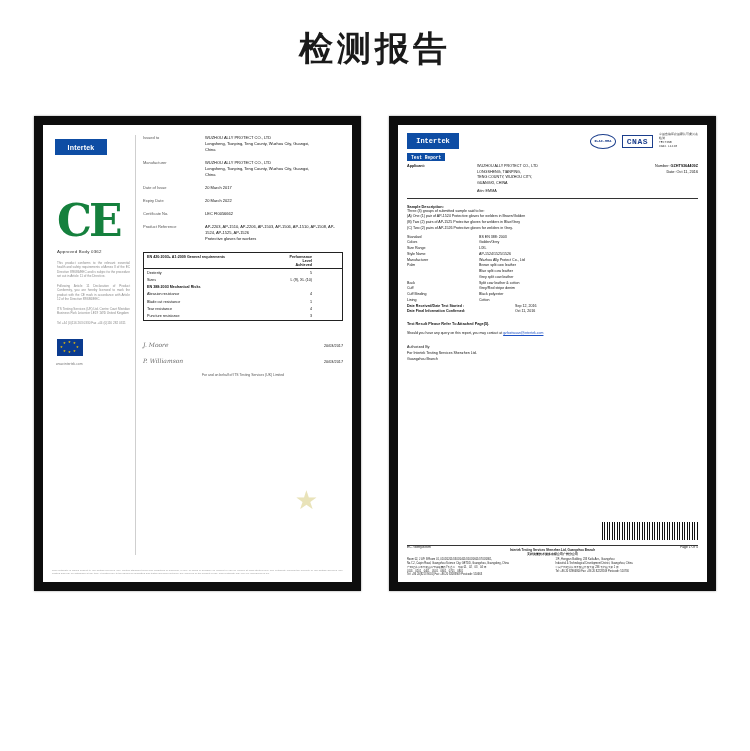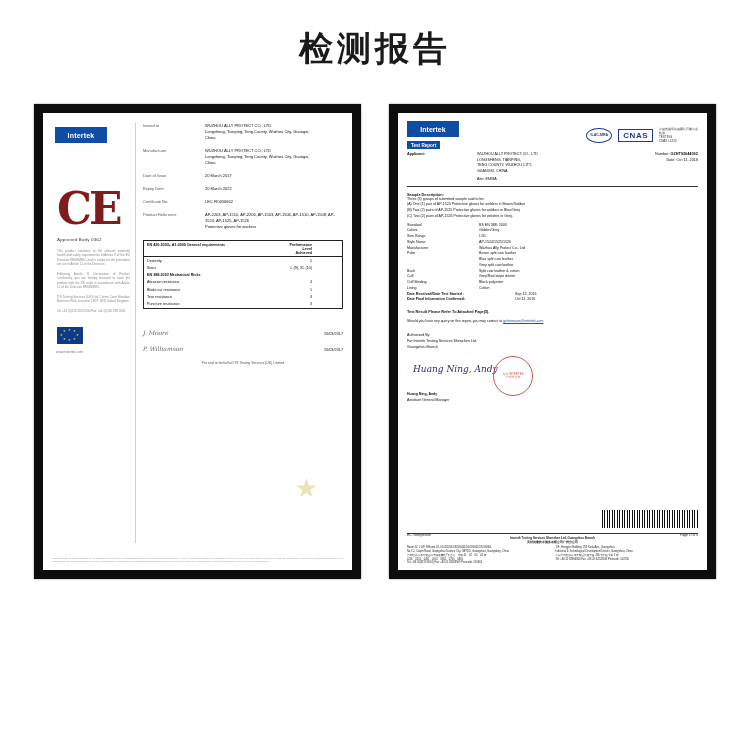--- a/index.html
+++ b/index.html
@@ -13,21 +13,21 @@
     overflow: hidden;
   }
   .page-title {
     text-align: center;
     font-family: "DejaVu Sans", sans-serif;
     font-size: 34px;
     font-weight: bold;
     color: #1a1a1a;
     letter-spacing: 4px;
     padding-top: 26px;
-    height: 104px;
+    height: 116px;
   }
   .certs {
     display: flex;
     justify-content: center;
     gap: 28px;
     padding: 0 34px;
   }
   .cert-frame {
     background: #0d0d0d;
     padding: 9px;
@@ -51,21 +51,21 @@
   }
   .l-badge {
     width:52px; height:16px; background:#0e4da4; color:#fff;
     font-size:7px; font-weight:bold; display:flex; align-items:center;
     justify-content:center; letter-spacing:.2px; margin: 4px 0 0 3px;
     font-family:"Liberation Sans", sans-serif;
   }
   .ce-mark {
     font-family:"DejaVu Serif", serif;
     font-size:44px; font-weight:bold; letter-spacing:-3px;
-    color:#7f1d1d; margin: 44px 0 0 5px; line-height:1;
+    color:#15803d; margin: 44px 0 0 5px; line-height:1;
   }
   .l-approved { font-size:4.4px; color:#333; margin:6px 0 0 5px; letter-spacing:.2px; }
   .l-smalltext {
     font-size:3.1px; color:#8a8a8a; line-height:1.45; margin:7px 5px 0 5px;
     text-align:justify;
   }
   .l-smalltext p { margin:0 0 5px 0; }
   .eu-flag {
     width:26px; height:17px; background:#0b3b8f; margin:14px 0 0 5px; position:relative;
   }
@@ -100,21 +100,21 @@
   .l-fineprint {
     position:absolute; left:9px; right:9px; bottom:6px;
     font-size:2.5px; color:#9a9a9a; line-height:1.45; text-align:justify;
   }
   .l-star-watermark {
     position:absolute; right:34px; bottom:66px; color:#e9e3b9; font-size:26px;
   }
 
   
   .r-inner { position:absolute; inset:0; padding:8px 9px; font-size:3.6px; color:#111; }
-  .r-logos { display:flex; align-items:center; justify-content:space-between; }
+  .r-logos { display:flex; align-items:flex-start; justify-content:space-between;font-family:Liberation Mono, monospace; }
   .r-badge {
     width:52px; height:16px; background:#0e4da4; color:#fff;
     font-size:7px; font-weight:bold; display:flex; align-items:center;
     justify-content:center;
   }
   .r-marks { display:flex; align-items:center; gap:6px; }
   .ilac { text-align:center; }
   .ilac-ring {
     width:26px; height:15px; border:0.8px solid #1b3e8c; border-radius:50%;
     color:#1b3e8c; font-size:3.6px; display:flex; align-items:center; justify-content:center;
@@ -414,31 +414,20 @@
         <div class="r-note">Test Result Please Refer To Attached Page(5).</div>
 
         <div class="r-query">
           <span>Should you have any query on this report, you may contact at </span><a href="#">gzfoxtwuan@intertek.com</a>
         </div>
 
         <div class="r-auth">
           <div>Authorized By:</div>
           <div>For Intertek Testing Services Shenzhen Ltd.</div>
           <div>Guangzhou Branch</div>
-          <div class="r-sigblock">
-            <div class="r-sign-script">Huang Ning, Andy</div>
-            <div class="r-stamp">
-                <span style="white-space:pre-line">天祥 INTERTEK
-广州分公司</span>
-              </div>
-            <div class="r-signer">
-              <b>Huang Ning, Andy</b><br>
-              <span>Assistant General Manager</span>
-            </div>
-          </div>
         </div>
 
         <div class="r-barcode"></div>
         <div class="r-pageno">Page 1 Of 5</div>
         <div class="r-footline">EC / bettyvchen</div>
 
         <div class="r-footer">
           <div class="ctr" style="white-space:pre-line">Intertek Testing Services Shenzhen Ltd, Guangzhou Branch
 天祥质量技术服务有限公司广州分公司</div>
           <div class="cols">

